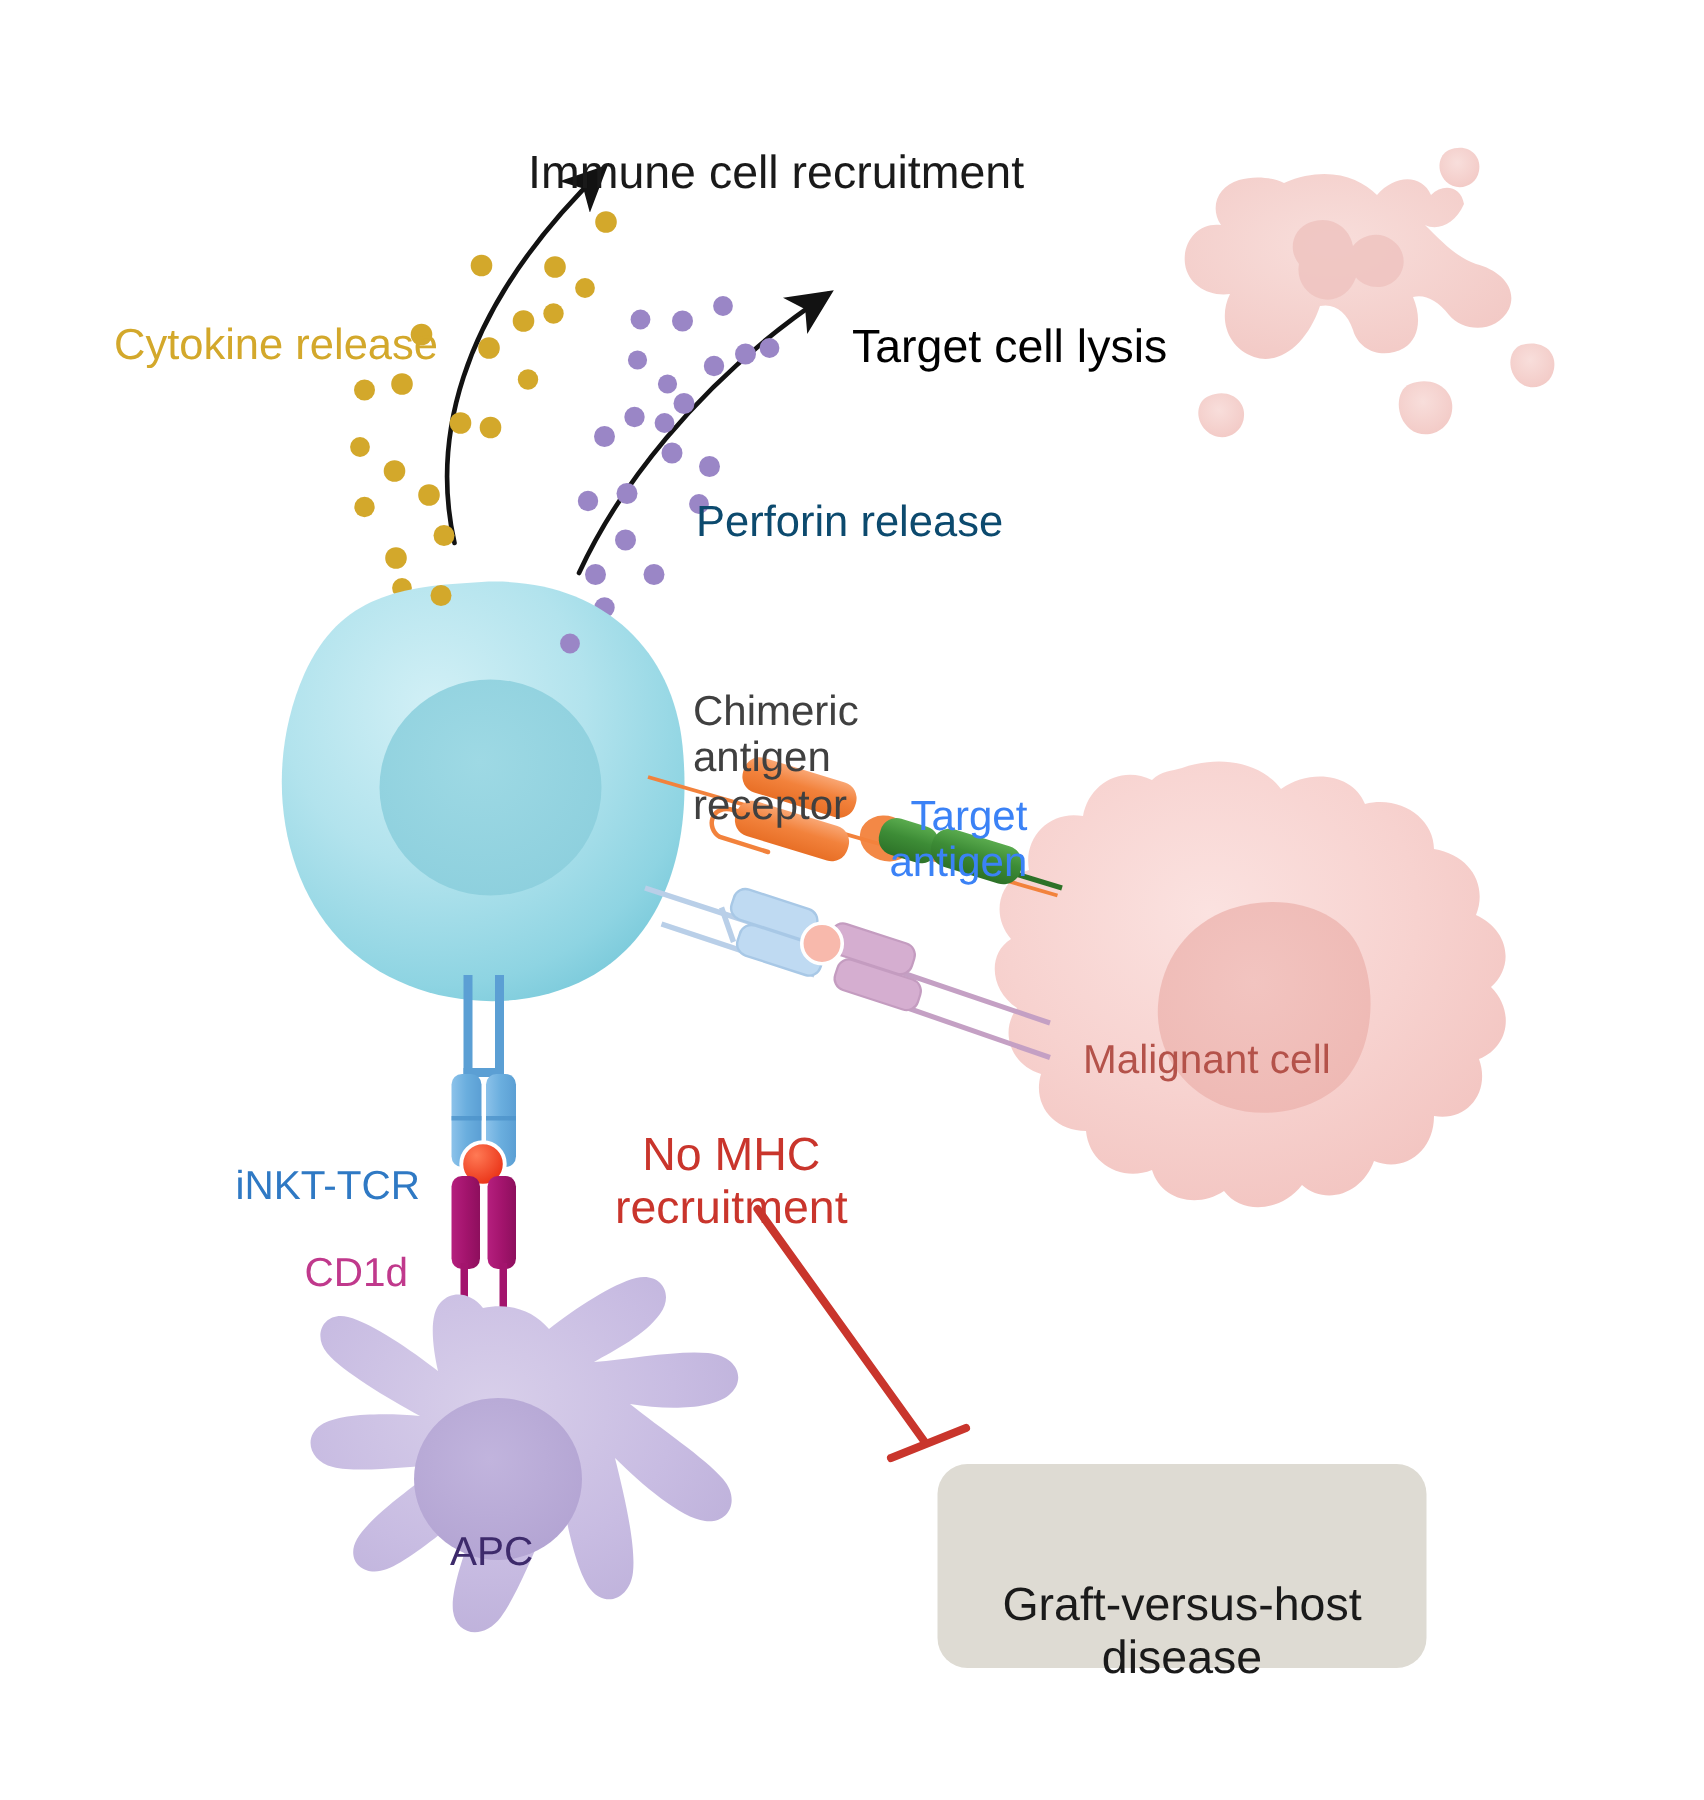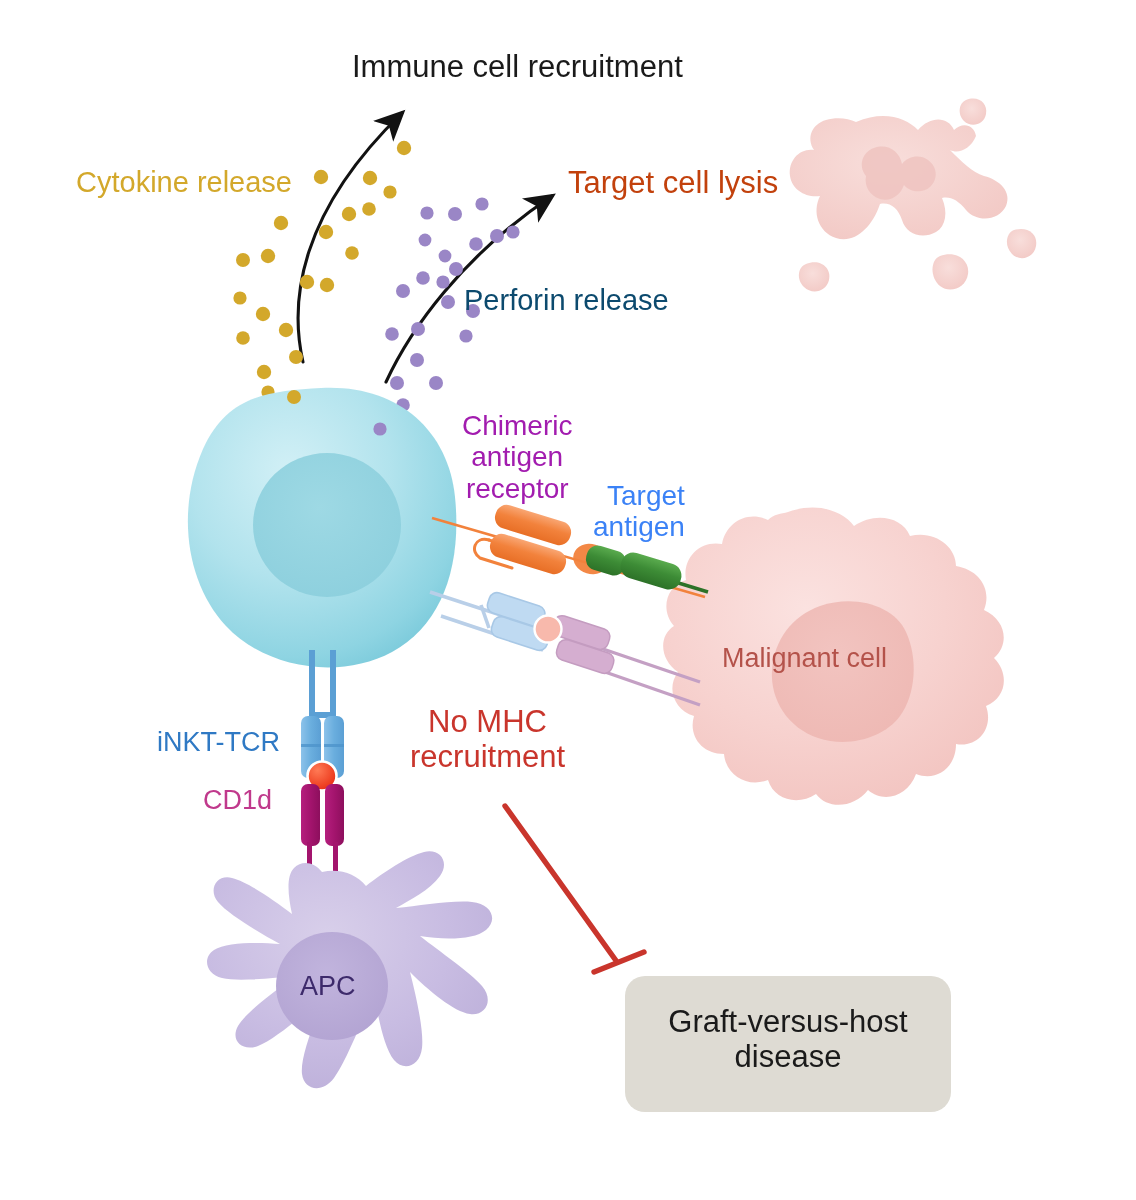--- a/index.html
+++ b/index.html
@@ -1,20 +1,20 @@
 <!DOCTYPE html>
 <html><head>
 <meta charset="utf-8">
 <style>
   html,body{margin:0;padding:0;background:#ffffff;}
   body{width:1136px;height:1200px;overflow:hidden;
        font-family:"Liberation Sans","DejaVu Sans",sans-serif;}
   #stage{position:relative;width:1136px;height:1200px;background:#fff;}
   #stage svg{position:absolute;top:0;left:0;width:1136px;height:1200px;}
-  .lbl{position:absolute;white-space:pre;line-height:1.12;}
+  .lbl{position:absolute;white-space:pre;line-height:1.12;margin-top:48px;}
 </style>
 </head>
 <body>
 
 <div id="stage">
 
 <svg viewBox="0 0 1136 1200" xmlns="http://www.w3.org/2000/svg">
   <defs>
     <radialGradient id="gNKT" cx="38%" cy="30%" r="78%">
       <stop offset="0%" stop-color="#d2f0f6"></stop>
@@ -251,28 +251,28 @@
   </g>
 
   <rect x="625" y="976" width="326" height="136" rx="20" fill="#dedbd3"></rect>
 
   <circle cx="294" cy="397" r="7" fill="#d3a82b"></circle>
   <circle cx="380" cy="429" r="6.6" fill="#9a86c6"></circle>
 </svg>
 
 <div class="lbl" style="left:352px;top:50px;font-size:31px;color:#1a1a1a;">Immune cell recruitment</div>
 
-<div class="lbl" style="left:568px;top:166px;font-size:31px;color:#c2410c;">Target cell lysis</div>
+<div class="lbl" style="left:568px;top:166px;font-size:31px;color:#000000;">Target cell lysis</div>
 
 <div class="lbl" style="left:76px;top:166px;font-size:29px;color:#d3a82b;">Cytokine release</div>
 
 <div class="lbl" style="left:464px;top:284px;font-size:29px;color:#0c4a6e;">Perforin release</div>
 
 
-<div class="lbl" style="left:462px;top:410px;font-size:28px;color:#a21caf;text-align:center;">Chimeric
+<div class="lbl" style="left:462px;top:410px;font-size:28px;color:#404040;text-align:left;">Chimeric
 antigen
 receptor</div>
 
 <div class="lbl" style="left:593px;top:480px;font-size:28px;color:#3b82f6;text-align:right;">Target
 antigen</div>
 
 <div class="lbl" style="left:722px;top:643px;font-size:27px;color:#b4524a;">Malignant cell</div>
 
 <div class="lbl" style="left:157px;top:727px;font-size:27px;color:#2f79c4;">iNKT-TCR</div>
 

